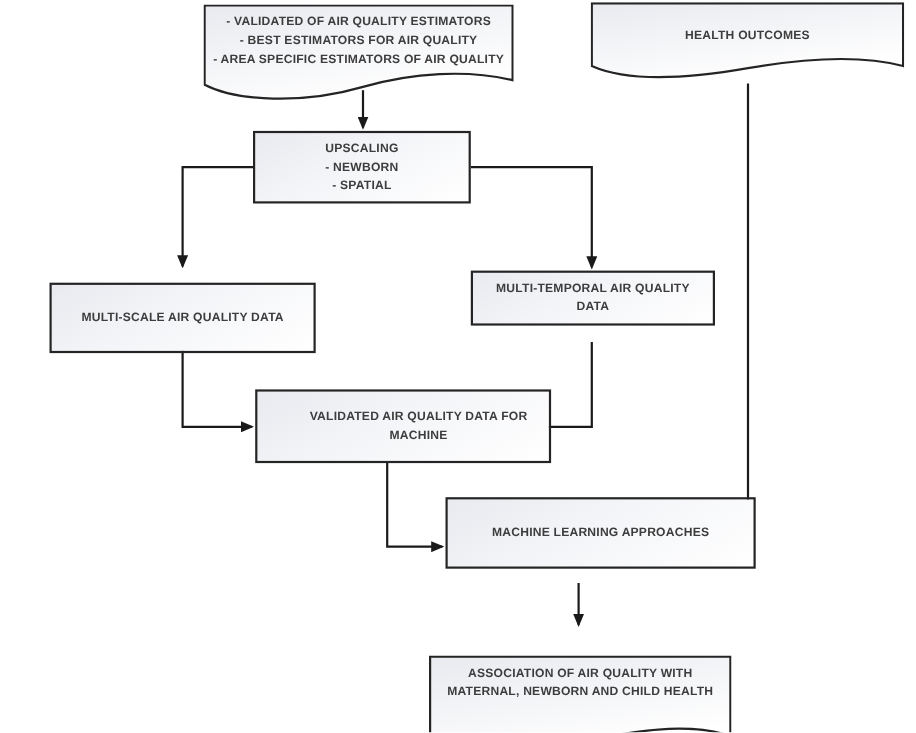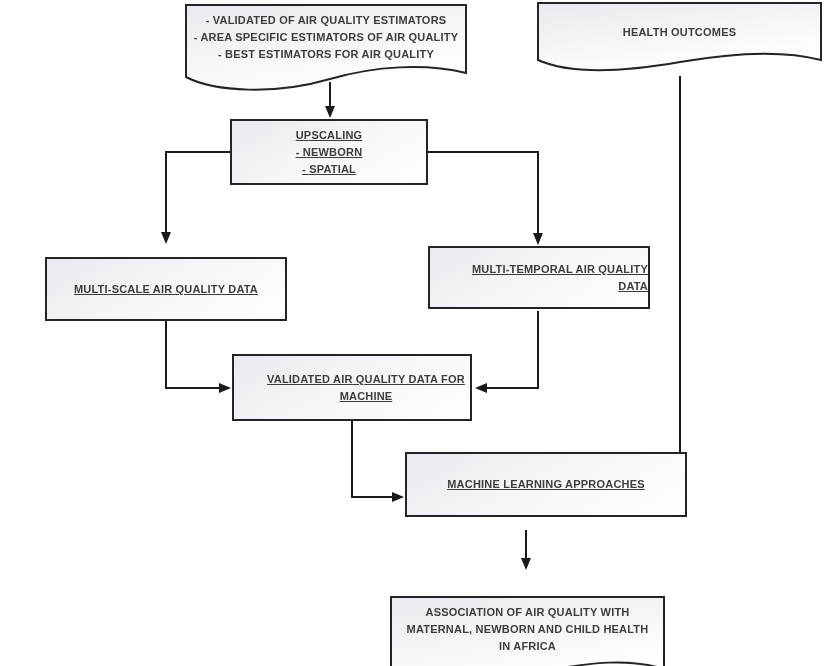--- a/index.html
+++ b/index.html
@@ -6,21 +6,21 @@
   #canvas{
     position:relative;width:833px;height:666px;background:#ffffff;overflow:hidden;
     font-family:"Liberation Sans","DejaVu Sans",sans-serif;
   }
   .box{
     position:absolute;box-sizing:border-box;
     border:2px solid #242424;
     background:linear-gradient(150deg,#e8eaef 0%,#f4f5f8 45%,#ffffff 100%);
     display:flex;flex-direction:column;align-items:center;justify-content:center;
     text-align:center;font-size:11px;font-weight:bold;color:#3d3d3d;
-    line-height:17px;letter-spacing:.2px;text-decoration:underline;
+    line-height:17px;letter-spacing:.2px;
   }
   .box .ln{white-space:nowrap;}
   .doc{position:absolute;}
   .doc svg{display:block;}
   .doc-text{
     position:absolute;left:8px;right:8px;text-align:center;
     font-size:11px;font-weight:bold;color:#3d3d3d;line-height:17px;letter-spacing:.2px;
   }
   #connector-layer{position:absolute;left:0;top:0;z-index:1;}
   .edge{stroke:#1a1a1a;stroke-width:2;fill:none;}
@@ -52,22 +52,22 @@
       <defs>
         <linearGradient id="gradDoc1" x1="0" y1="0" x2="0.55" y2="1">
           <stop offset="0" stop-color="#e8eaef"></stop>
           <stop offset="1" stop-color="#ffffff"></stop>
         </linearGradient>
       </defs>
       <path d="M1,1 L281,1 L281,69 C240,59 190,62 145,75 C90,91 30,88 1,73 Z" fill="url(#gradDoc1)" stroke="#242424" stroke-width="2"></path>
     </svg>
     <div class="doc-text" style="top:8px;">
       <div class="ln">- VALIDATED OF AIR QUALITY ESTIMATORS</div>
+      <div class="ln">- BEST ESTIMATORS FOR AIR QUALITY</div>
       <div class="ln">- AREA SPECIFIC ESTIMATORS OF AIR QUALITY</div>
-      <div class="ln">- BEST ESTIMATORS FOR AIR QUALITY</div>
     </div>
   </div>
 
   <div class="doc node" style="left:537px;top:2px;width:285px;height:82px;">
     <svg width="285" height="82" viewBox="0 0 285 82">
       <defs>
         <linearGradient id="gradDoc2" x1="0" y1="0" x2="0.55" y2="1">
           <stop offset="0" stop-color="#e8eaef"></stop>
           <stop offset="1" stop-color="#ffffff"></stop>
         </linearGradient>
@@ -82,26 +82,26 @@
   <div class="box node" style="left:230px;top:119px;width:198px;height:66px;">
     <div class="ln">UPSCALING</div>
     <div class="ln">- NEWBORN</div>
     <div class="ln">- SPATIAL</div>
   </div>
 
   <div class="box node" style="left:45px;top:257px;width:242px;height:64px;">
     <div class="ln">MULTI-SCALE AIR QUALITY DATA</div>
   </div>
 
-  <div class="box node" style="left:428px;top:246px;width:222px;height:63px;align-items:flex-end;">
+  <div class="box node" style="left:428px;top:246px;width:222px;height:50px;">
     <div class="ln">MULTI-TEMPORAL AIR QUALITY</div>
     <div class="ln">DATA</div>
   </div>
 
-  <div class="box node" style="left:232px;top:354px;width:240px;height:67px;padding-left:28px;">
+  <div class="box node" style="left:232px;top:354px;width:269px;height:67px;padding-left:28px;">
     <div class="ln">VALIDATED AIR QUALITY DATA FOR</div>
     <div class="ln">MACHINE</div>
   </div>
 
   <div class="box node" style="left:405px;top:452px;width:282px;height:65px;">
     <div class="ln">MACHINE LEARNING APPROACHES</div>
   </div>
 
   <div class="doc node" style="left:390px;top:596px;width:275px;height:92px;">
     <svg width="275" height="92" viewBox="0 0 275 92">
@@ -109,17 +109,16 @@
         <linearGradient id="gradDoc3" x1="0" y1="0" x2="0.55" y2="1">
           <stop offset="0" stop-color="#e8eaef"></stop>
           <stop offset="1" stop-color="#ffffff"></stop>
         </linearGradient>
       </defs>
       <path d="M1,1 L274,1 L274,73 C240,62 200,66 150,76 C95,87 35,88 1,75 Z" fill="url(#gradDoc3)" stroke="#242424" stroke-width="2"></path>
     </svg>
     <div class="doc-text" style="top:8px;">
       <div class="ln">ASSOCIATION OF AIR QUALITY WITH</div>
       <div class="ln">MATERNAL, NEWBORN AND CHILD HEALTH</div>
-      <div class="ln">IN AFRICA</div>
     </div>
   </div>
 
 </div>
 
 </body></html>

